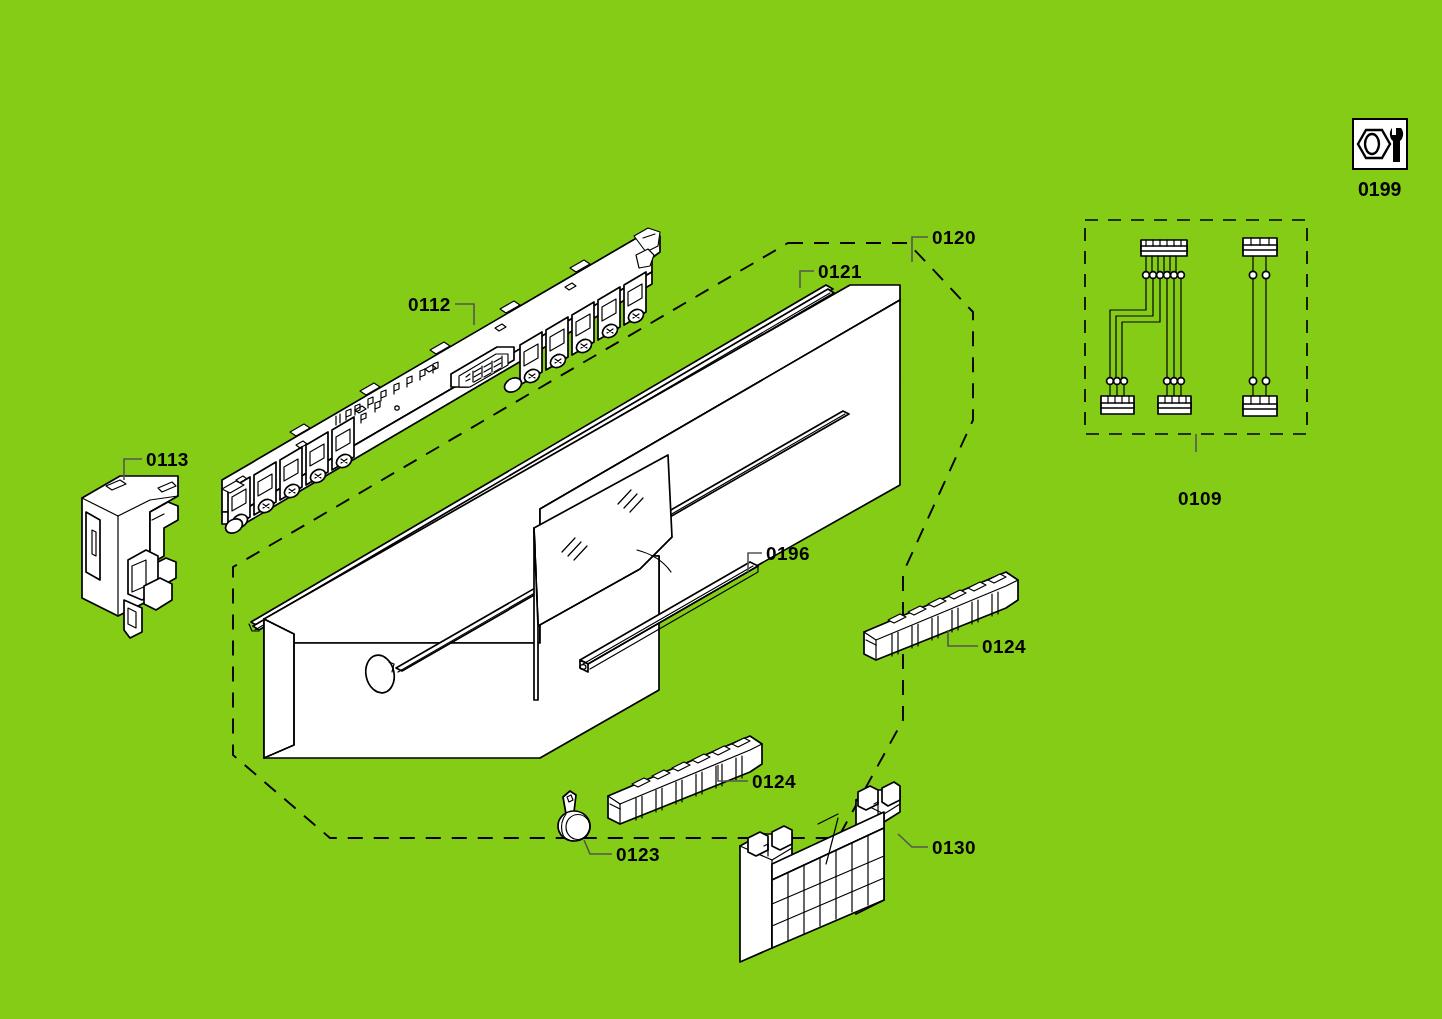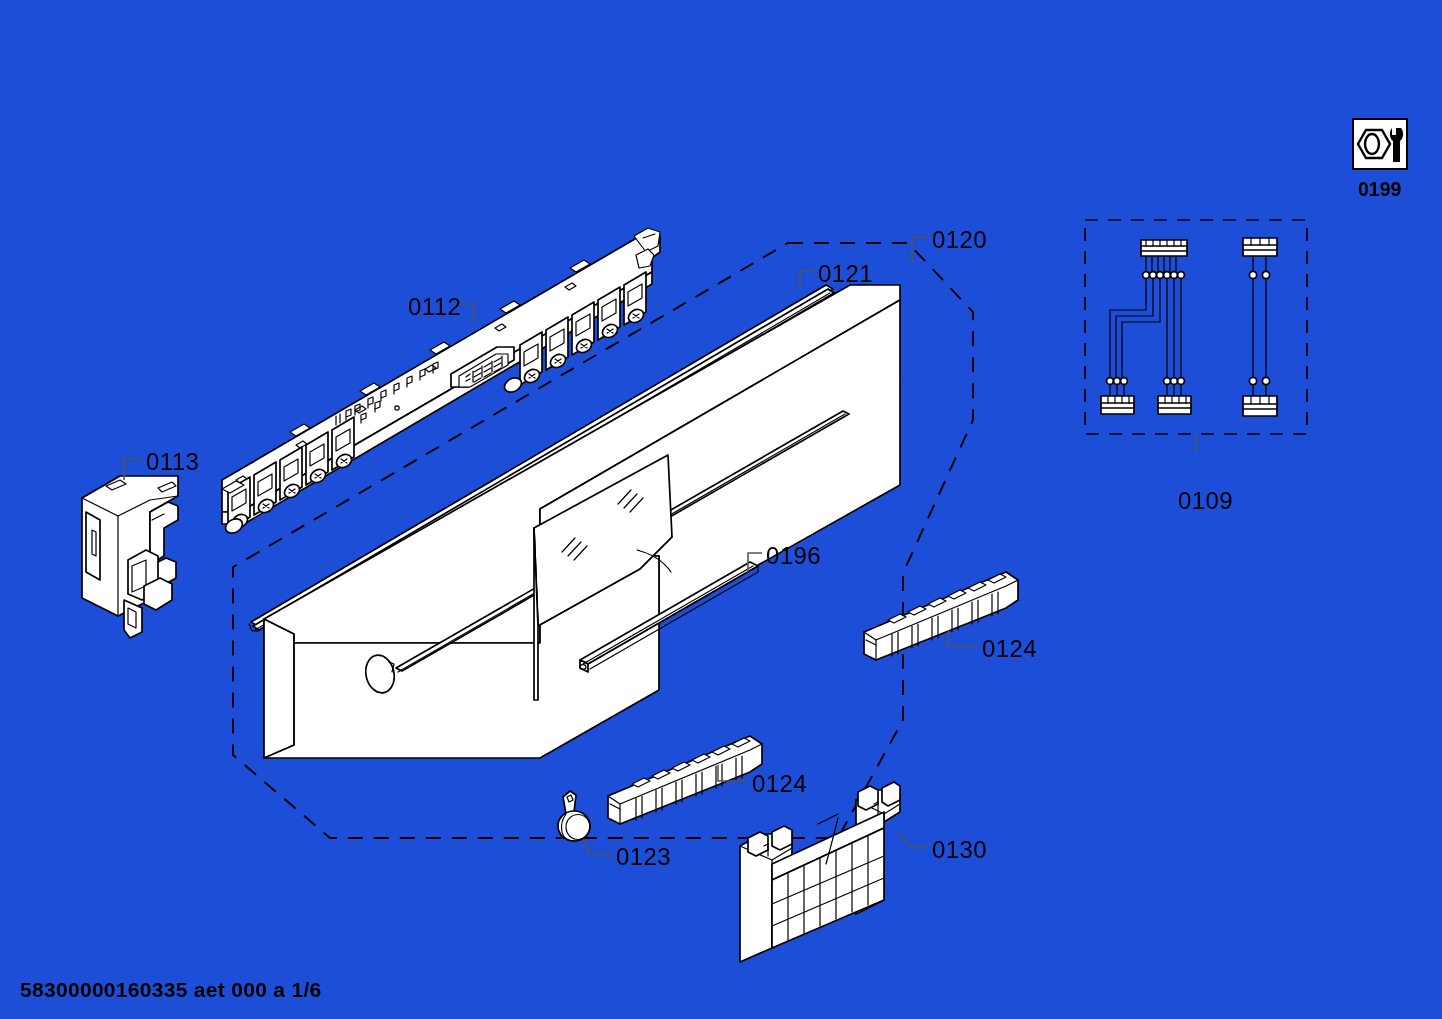--- a/index.html
+++ b/index.html
@@ -8,35 +8,35 @@
     padding: 0;
     background: #ffffff;
   }
   body {
     font-family: "Liberation Sans", sans-serif;
   }
   #sheet {
     position: relative;
     width: 1442px;
     height: 1019px;
-    background: #1d4ed8;
+    background: #84cc16;
     overflow: hidden;
   }
   #artboard {
     position: absolute;
     left: 0;
     top: 0;
     width: 1442px;
     height: 1019px;
   }
   .callout {
     position: absolute;
     font-family: "Liberation Sans", sans-serif;
-    font-size: 24px;
-    font-weight: normal;
+    font-size: 19px;
+    font-weight: bold;
     color: #000000;
     letter-spacing: 0.4px;
     white-space: nowrap;
     line-height: 1;
   }
   #footer-text {
     position: absolute;
     left: 20px;
     top: 978px;
     font-family: "Liberation Sans", sans-serif;
@@ -509,15 +509,14 @@
   <div class="callout" style="left:146px; top:450px;">0113</div>
   <div class="callout" style="left:932px; top:228px;">0120</div>
   <div class="callout" style="left:818px; top:262px;text-align:right;">0121</div>
   <div class="callout" style="left:766px; top:544px;">0196</div>
   <div class="callout" style="left:982px; top:637px;">0124</div>
   <div class="callout" style="left:752px; top:772px;">0124</div>
   <div class="callout" style="left:616px; top:845px;">0123</div>
   <div class="callout" style="left:932px; top:838px;">0130</div>
   <div class="callout" style="left:1178px; top:461px;margin-top:28px;">0109</div>
 
-  <div id="footer-text">58300000160335 aet 000 a 1/6</div>
 
 </div>
 
 </body></html>

